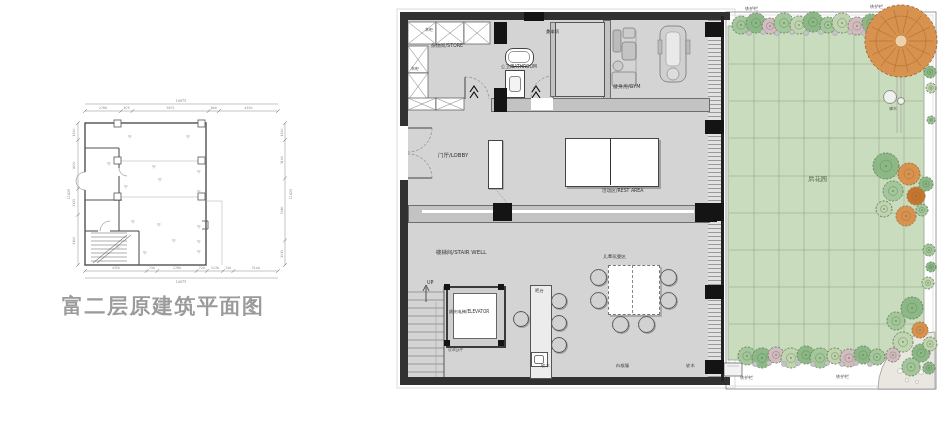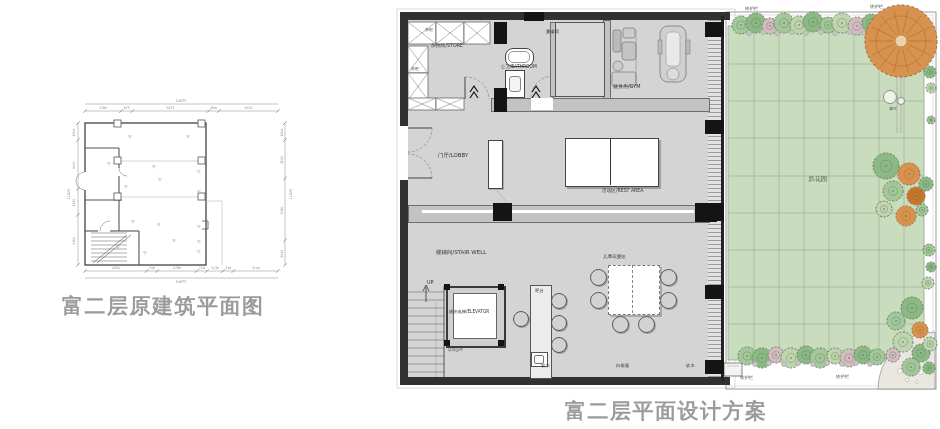--- a/index.html
+++ b/index.html
@@ -514,14 +514,13 @@
   <div class="lbl" style="left:616px;top:364px;transform:scale(.55);">白板墙</div>
   <div class="lbl" style="left:686px;top:364px;transform:scale(.55);">软木</div>
 
   <div class="lbl" style="left:808px;top:176px;transform:scale(.8);color:#59634f;">后花园</div>
   <div class="lbl" style="left:745px;top:7px;transform:scale(.55);color:#555;">铁护栏</div>
   <div class="lbl" style="left:870px;top:5px;transform:scale(.55);color:#555;">铁护栏</div>
   <div class="lbl" style="left:740px;top:376px;transform:scale(.55);color:#555;">铁护栏</div>
   <div class="lbl" style="left:836px;top:375px;transform:scale(.55);color:#555;">铁护栏</div>
   <div class="lbl" style="left:889px;top:107px;transform:scale(.5);color:#555;">灌木</div>
 
-  <div class="plan-title" style="left:565px;top:397px;">富二层平面设计方案</div>
 </div>
 
 </body></html>

